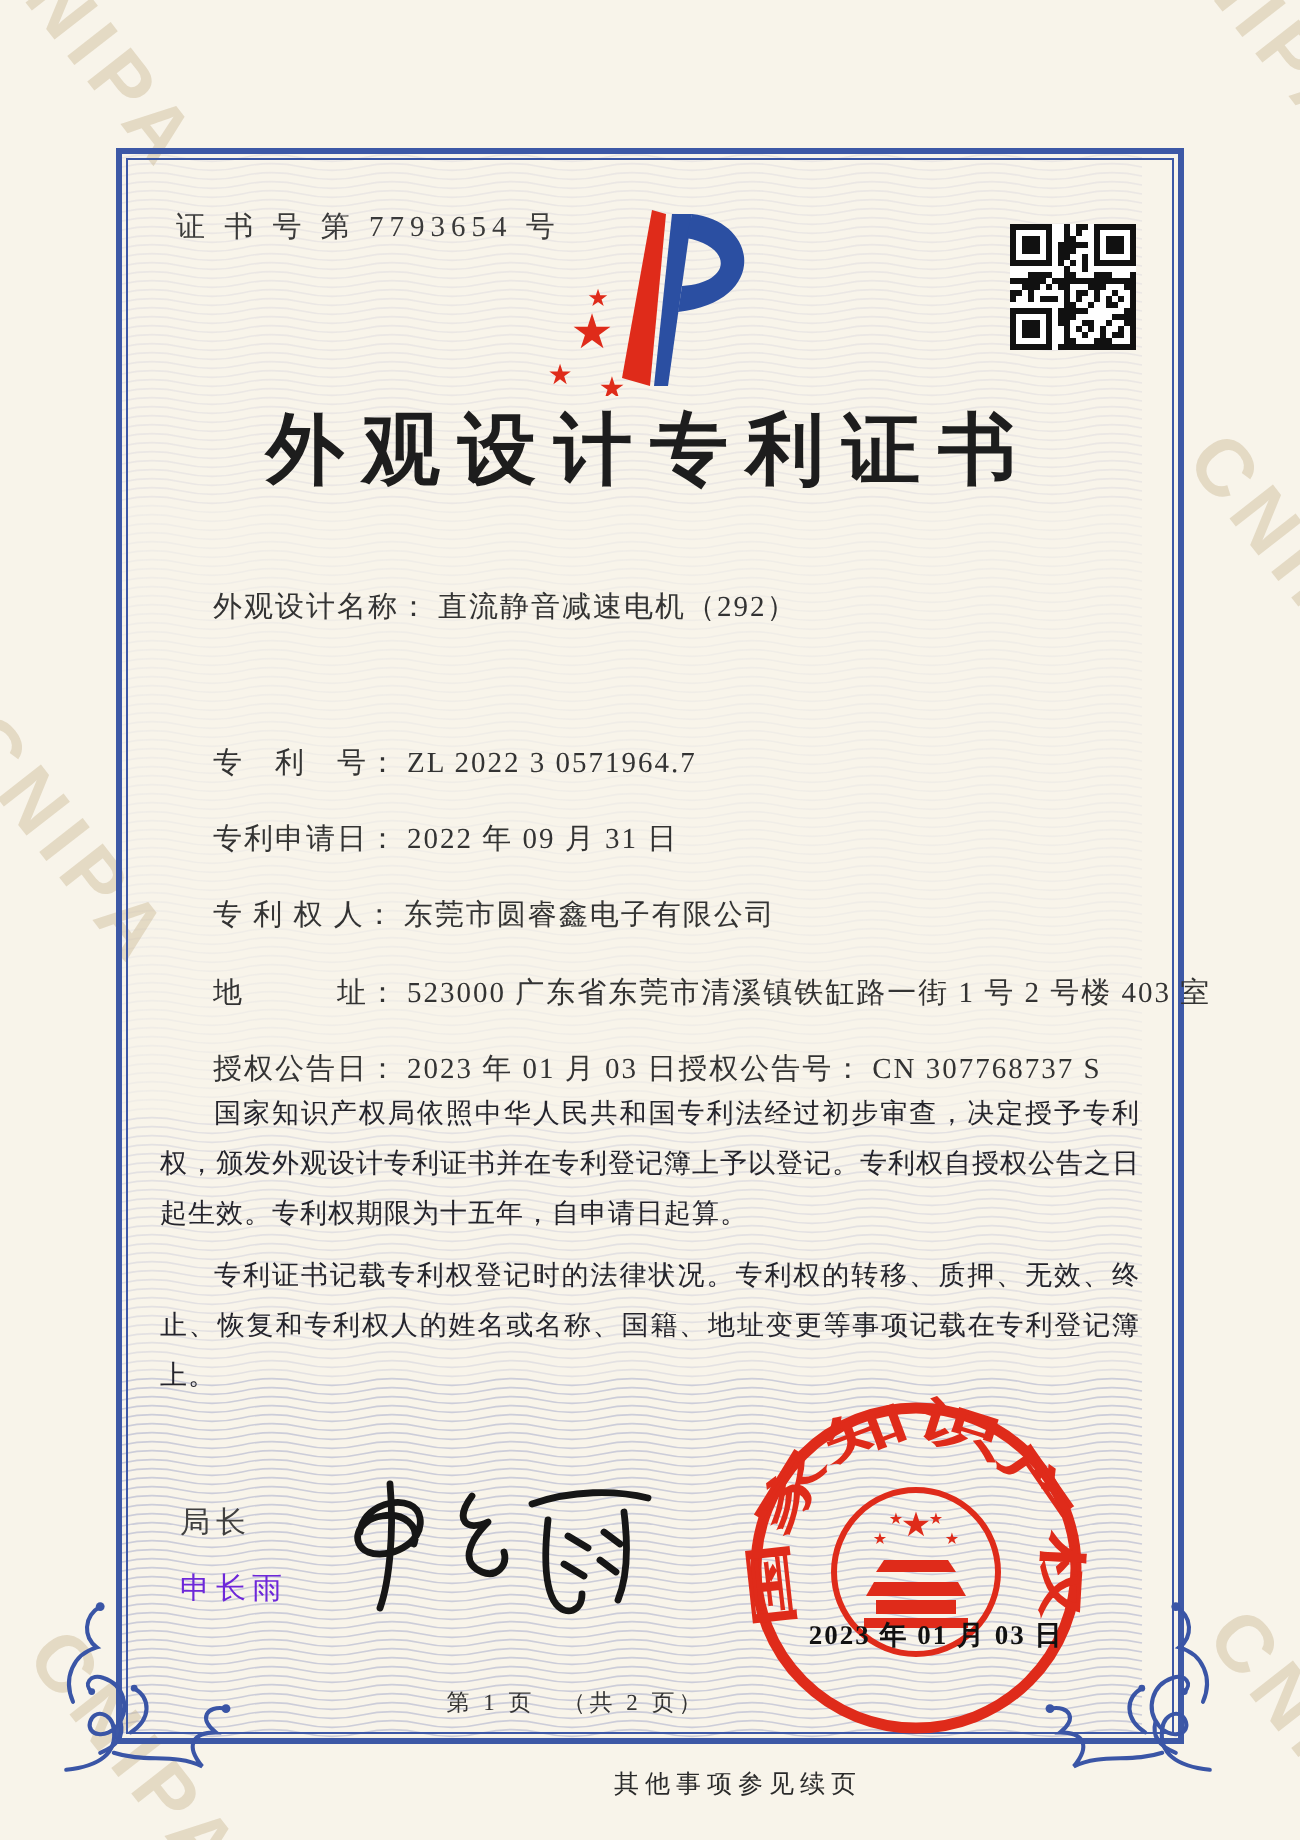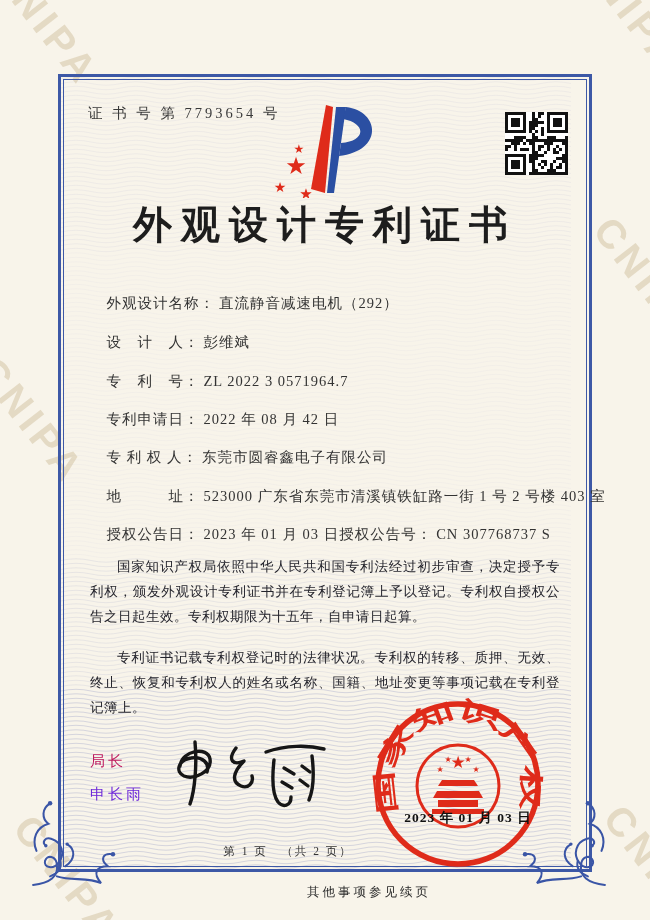--- a/index.html
+++ b/index.html
@@ -29,22 +29,22 @@
     position:absolute;left:0;top:198px;width:650px;text-align:center;
     font-size:39px;font-weight:700;letter-spacing:9px;color:#1d1d1d;
   }
   .field-row{position:absolute;left:88px;font-size:14.5px;letter-spacing:1px;white-space:pre;color:#333;}
   .field-row .val{margin-left:4px;}
   .pair2{}
   .body-text{
     position:absolute;left:74px;top:538px;width:502px;
     font-size:13.5px;line-height:25px;color:#24242c;text-align:justify;letter-spacing:0.5px;
   }
-  .body-text p{margin:16px;text-indent:2em;}
-  .sig-title{position:absolute;left:90px;top:752px;font-size:15px;letter-spacing:3px;color:#be185d;}
+  .body-text p{margin:6px;text-indent:2em;}
+  .sig-title{position:absolute;left:90px;top:752px;font-size:15px;letter-spacing:3px;color:#404040;}
   .sig-name{position:absolute;left:90px;top:785px;font-size:15px;letter-spacing:3px;color:#6d28d9;}
   .seal-date{
     position:absolute;left:388px;top:809px;width:160px;text-align:center;
     font-size:13.5px;font-weight:600;letter-spacing:1px;color:#111;
   }
   .page-num{
     position:absolute;left:58px;top:844px;width:460px;text-align:center;
     font-size:11.5px;letter-spacing:2px;color:#333;
   }
   .cont-note{
@@ -447,28 +447,25 @@
       <rect x="0" y="42" width="21" height="21" fill="#111111"></rect>
       <rect x="3" y="45" width="15" height="15" fill="#ffffff"></rect>
       <rect x="6" y="48" width="9" height="9" fill="#111111"></rect>
     </svg>
 
   <div class="title">外观设计专利证书</div>
 
   <div class="field-row" style="top:277px;">
     <span>外观设计名称：</span><span class="val">直流静音减速电机（292）</span>
   </div>
-  <div class="field-row" style="top:316px;">
-    <span>设　计　人：</span><span class="val">彭维斌</span>
-  </div>
   <div class="field-row" style="top:355px;">
     <span>专　利　号：</span><span class="val">ZL 2022 3 0571964.7</span>
   </div>
   <div class="field-row" style="top:393px;">
-    <span>专利申请日：</span><span class="val">2022 年 08 月 42 日</span>
+    <span>专利申请日：</span><span class="val">2022 年 09 月 31 日</span>
   </div>
   <div class="field-row" style="top:431px;text-align:right;">
     <span>专 利 权 人：</span><span class="val">东莞市圆睿鑫电子有限公司</span>
   </div>
   <div class="field-row" style="top:470px;">
     <span>地　　　址：</span><span class="val">523000 广东省东莞市清溪镇铁缸路一街 1 号 2 号楼 403 室</span>
   </div>
   <div class="field-row" style="top:508px;">
     <span>授权公告日：</span><span class="val">2023 年 01 月 03 日</span><span class="pair2">授权公告号：</span><span class="val">CN 307768737 S</span>
   </div>

